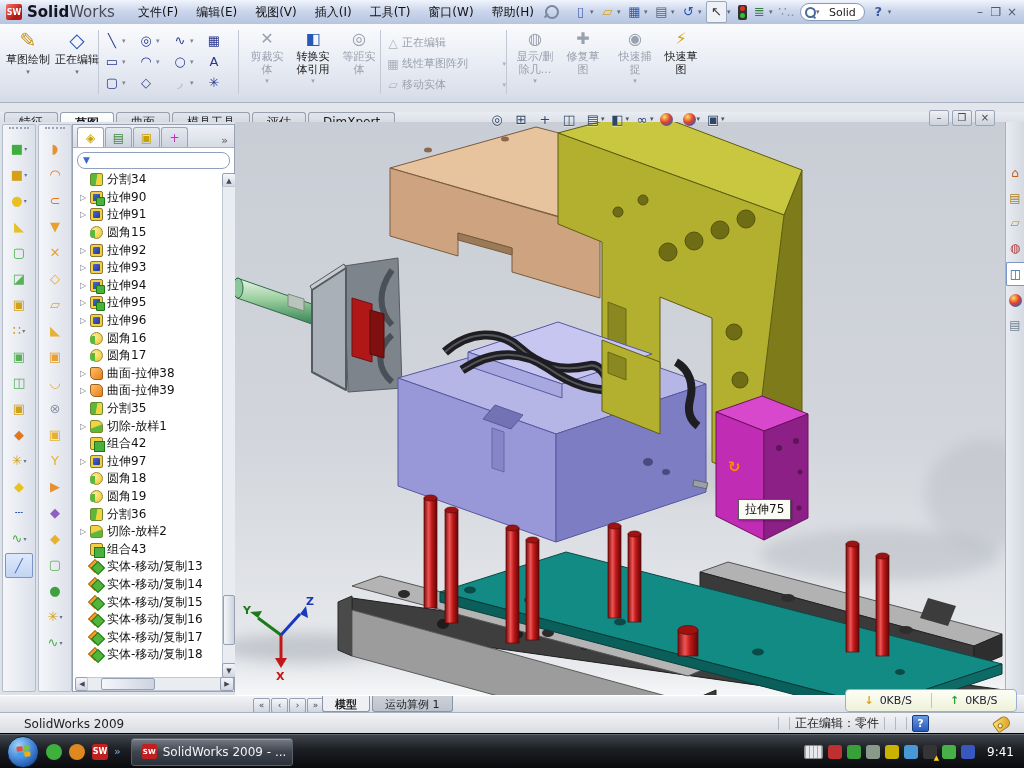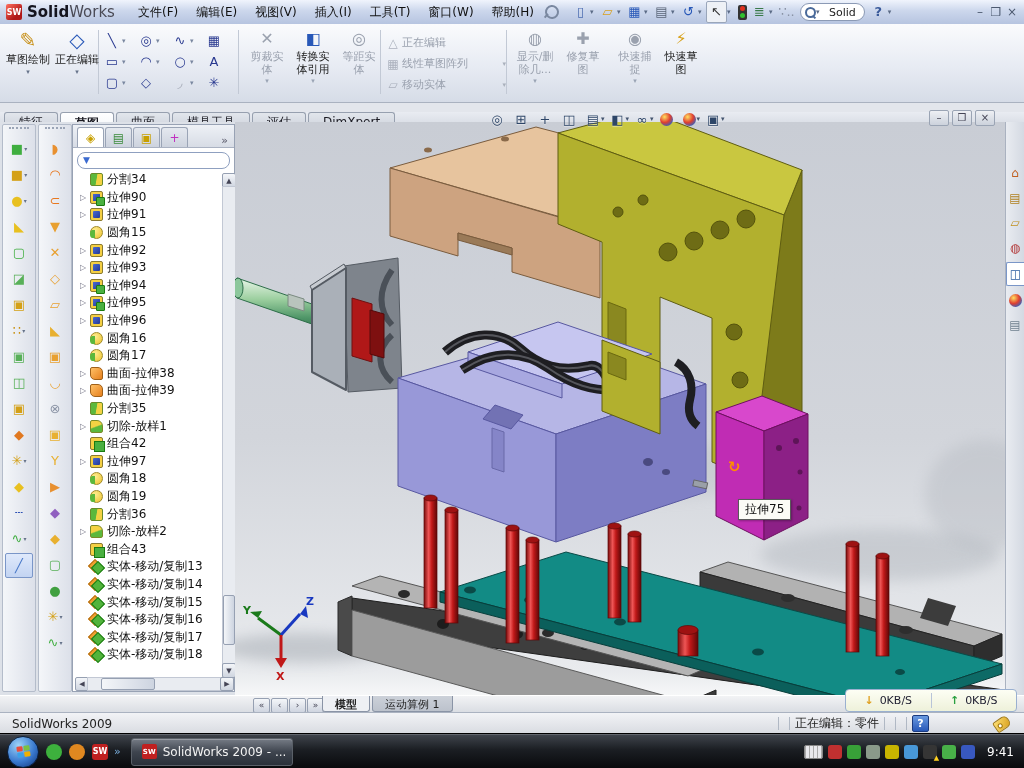--- a/index.html
+++ b/index.html
@@ -923,21 +923,21 @@
         <span>0KB/S</span>
       </span>
     <span class="div"></span>
     <span class="cell">
         <span class="arr-up">↑</span>
         <span>0KB/S</span>
       </span>
   </div>
 
   <div id="statusbar" class="abs">
-    <span style="margin-left:12px">SolidWorks 2009</span>
+    <span style="margin-left:24px">SolidWorks 2009</span>
     <span style="margin-left:auto"></span>
     <span class="ssep"></span>
       <span class="ssep"></span>
     <span>正在编辑：零件</span>
     <span class="ssep"></span>
       <span class="ssep"></span>
       <span class="ssep"></span>
     <span id="qmark">?</span>
     <span style="width:65px"></span>
     <span id="tagicon"></span>

